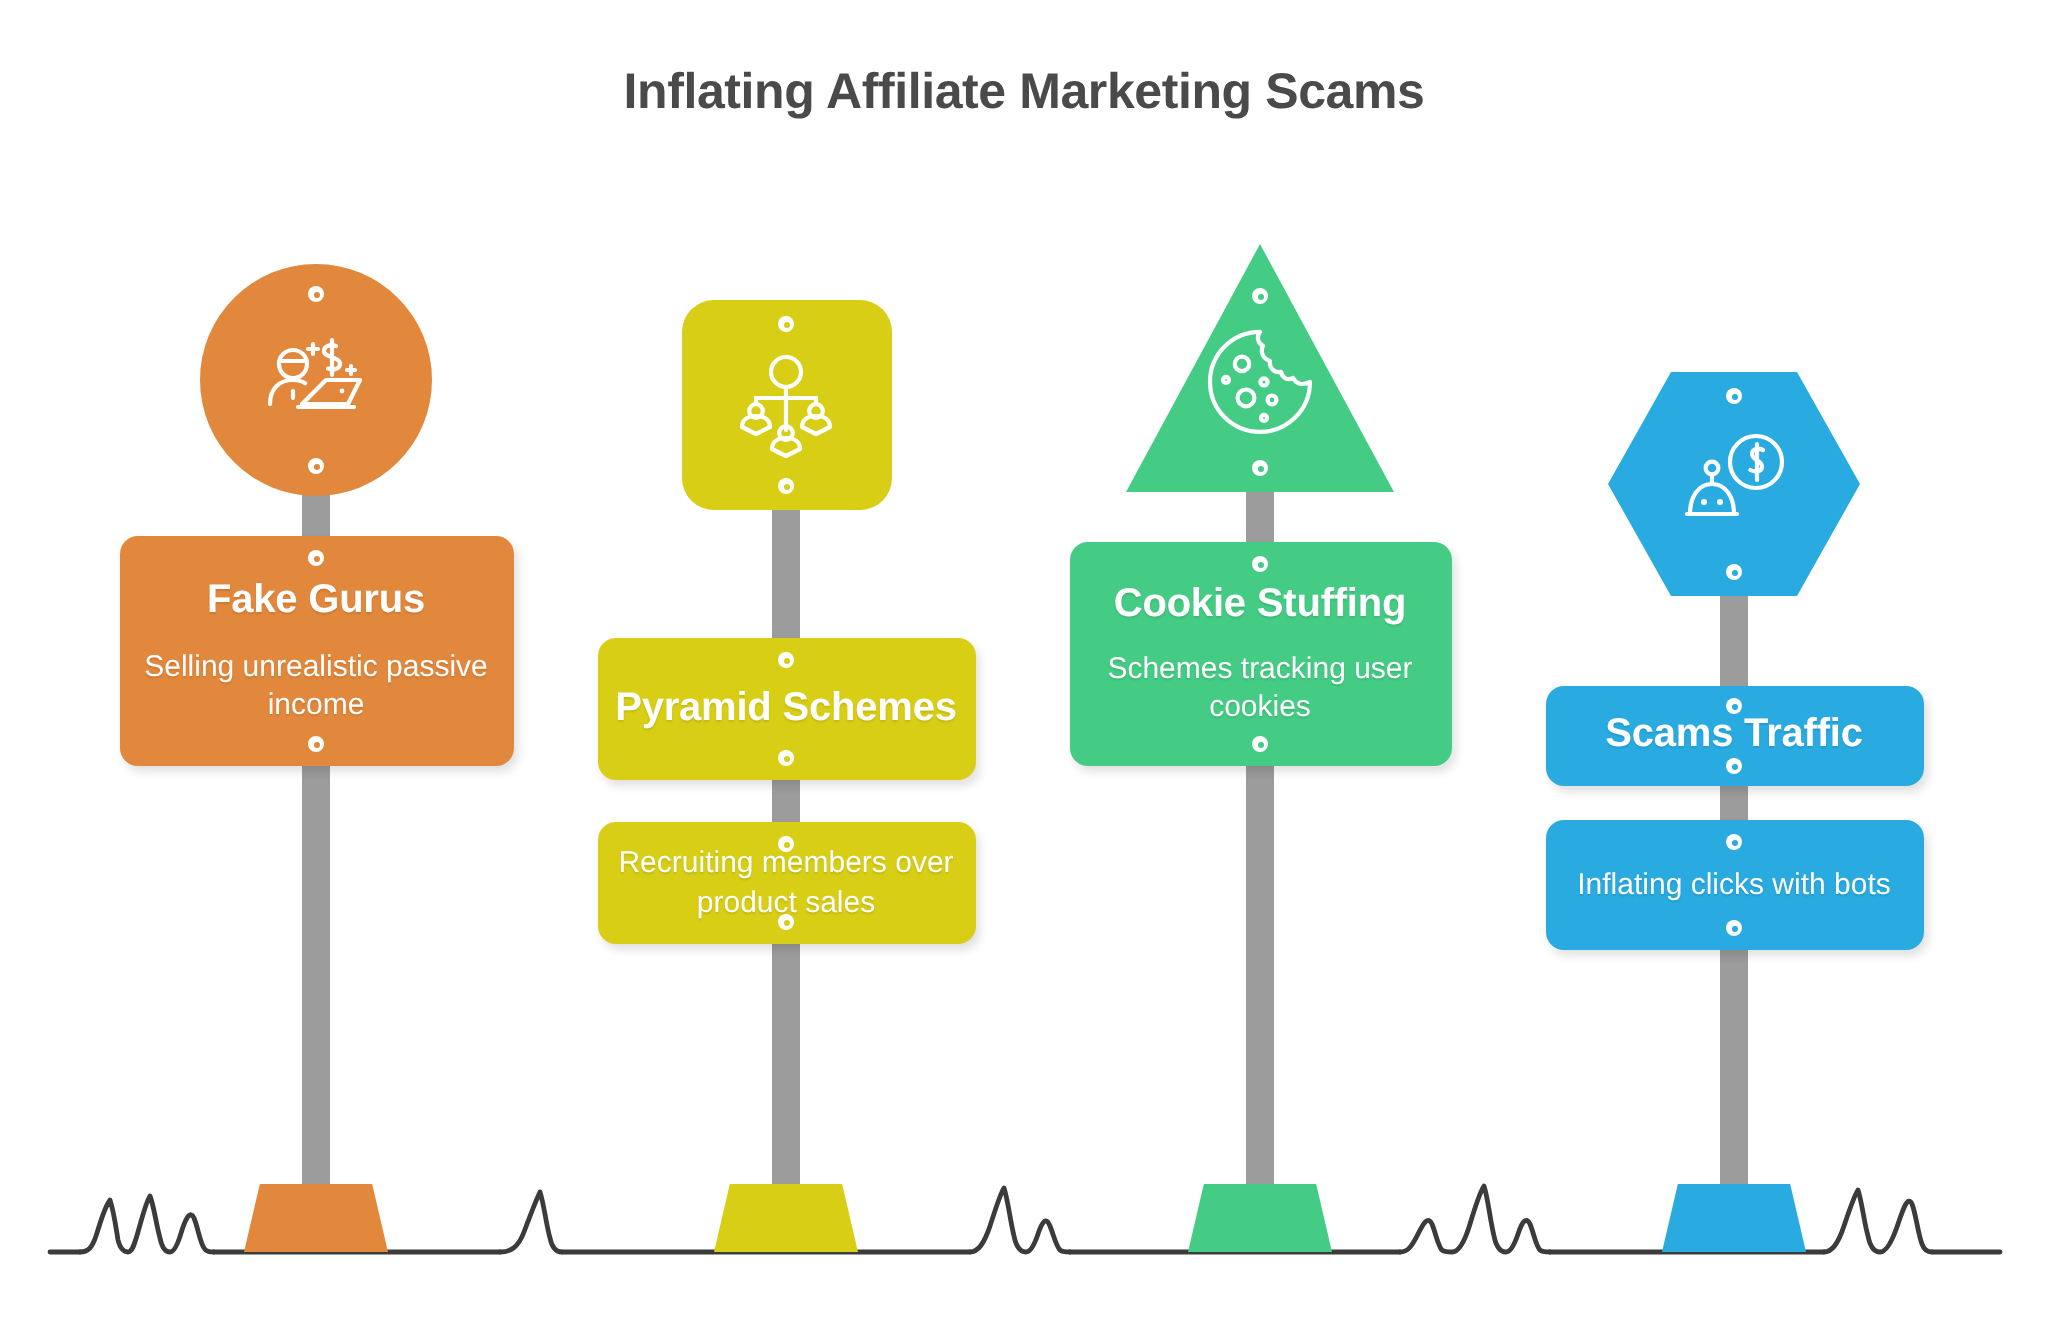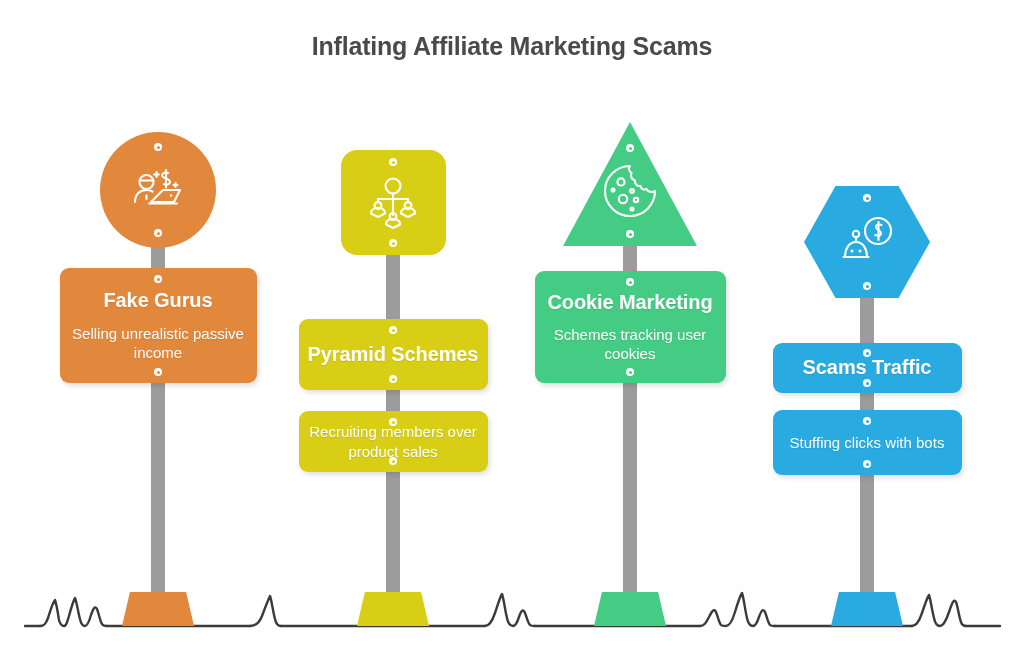--- a/index.html
+++ b/index.html
@@ -273,21 +273,21 @@
       </svg>
       <div class="screw" style="top:22px;">
           <i style="background:#45cc84;"></i>
         </div>
       <div class="screw" style="bottom:8px;">
           <i style="background:#45cc84;"></i>
         </div>
     </div>
 
     <div class="panel" style="top:271px; width:191px; height:112px; margin-left:-95.5px; background:#45cc84;">
-      <div class="p-title">Cookie Marketing</div>
+      <div class="p-title">Cookie Stuffing</div>
       <div class="p-desc">Schemes tracking user cookies</div>
       <div class="screw" style="top:7px;">
           <i style="background:#45cc84;"></i>
         </div>
       <div class="screw" style="bottom:7px;">
           <i style="background:#45cc84;"></i>
         </div>
     </div>
   </div>
 
@@ -319,21 +319,21 @@
       <div class="p-title">Scams Traffic</div>
       <div class="screw" style="top:6px;">
           <i style="background:#29abe2;"></i>
         </div>
       <div class="screw" style="bottom:6px;">
           <i style="background:#29abe2;"></i>
         </div>
     </div>
 
     <div class="panel" style="top:410px; width:189px; height:65px; margin-left:-94.5px; background:#29abe2;">
-      <div class="p-desc">Stuffing clicks with bots</div>
+      <div class="p-desc">Inflating clicks with bots</div>
       <div class="screw" style="top:7px;">
           <i style="background:#29abe2;"></i>
         </div>
       <div class="screw" style="bottom:7px;">
           <i style="background:#29abe2;"></i>
         </div>
     </div>
   </div>
 
 </div>

